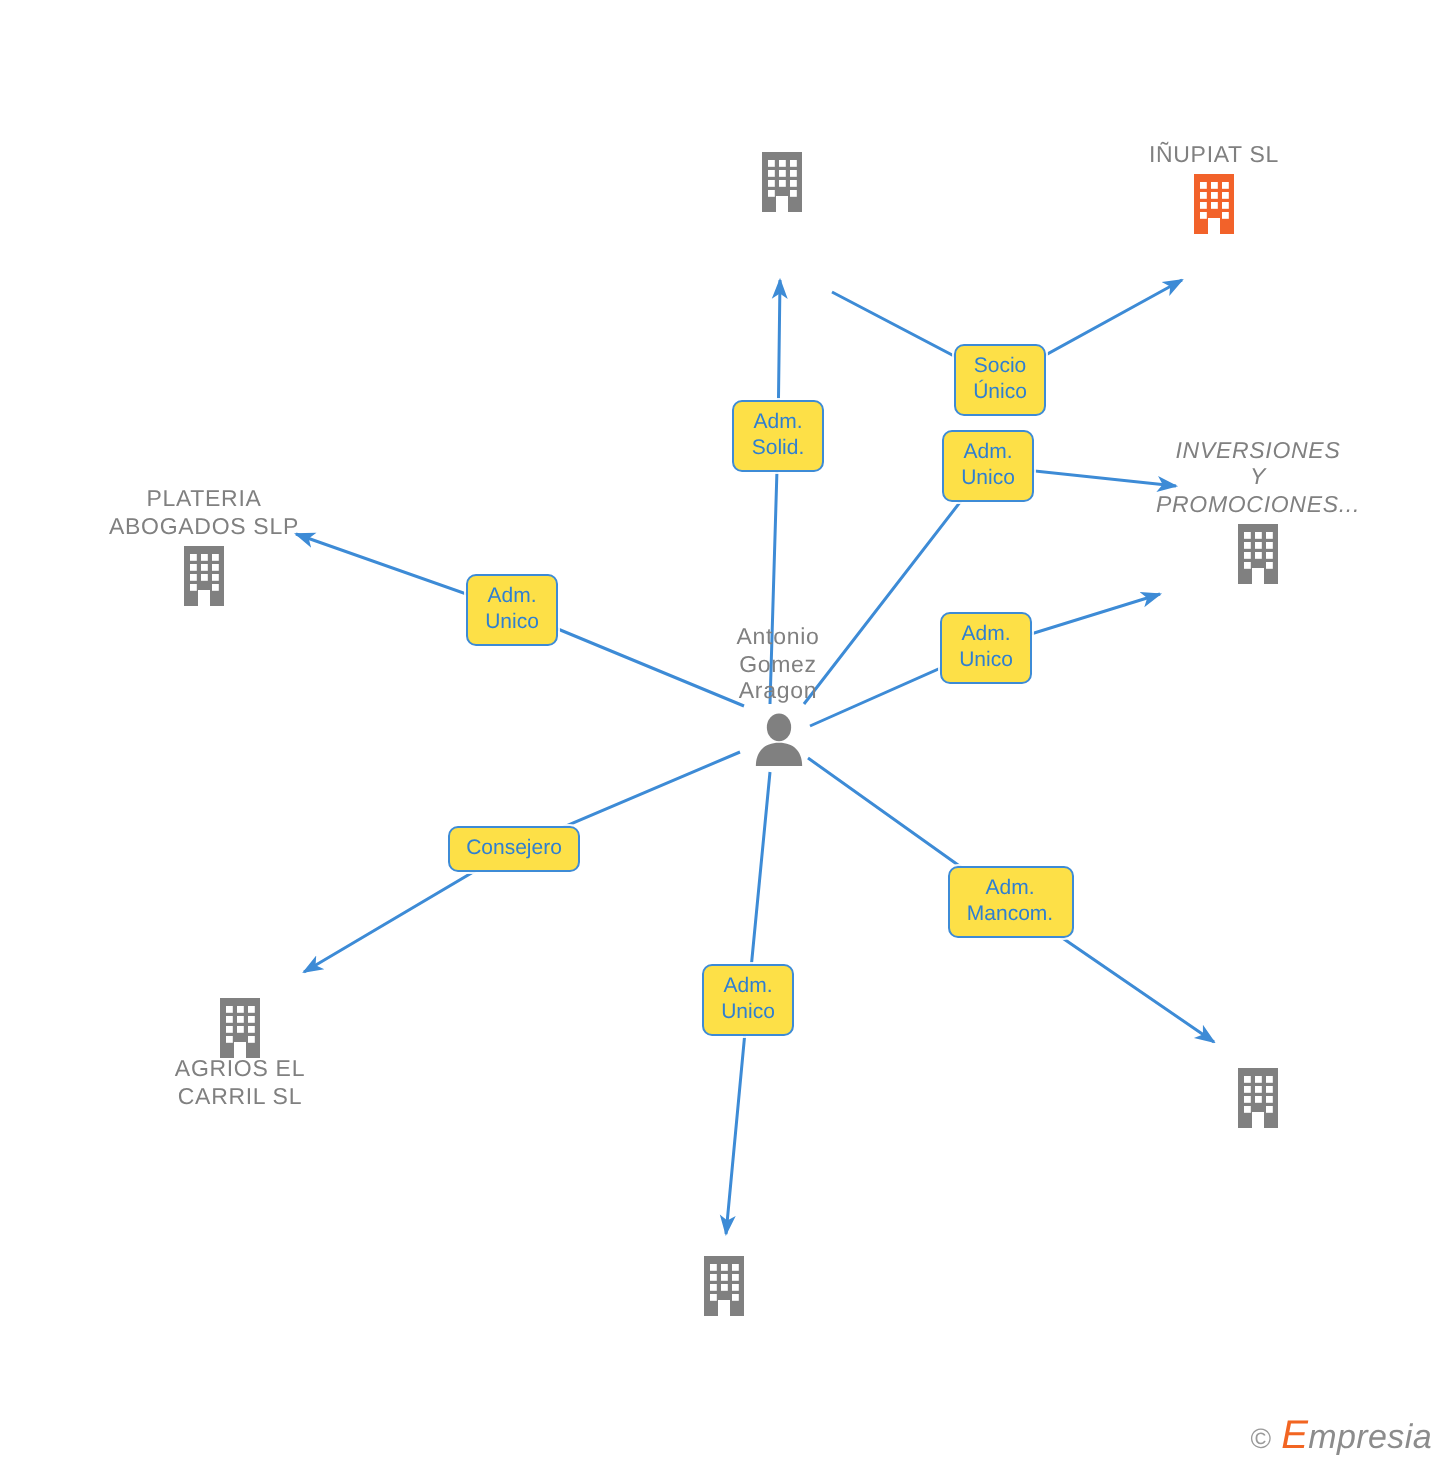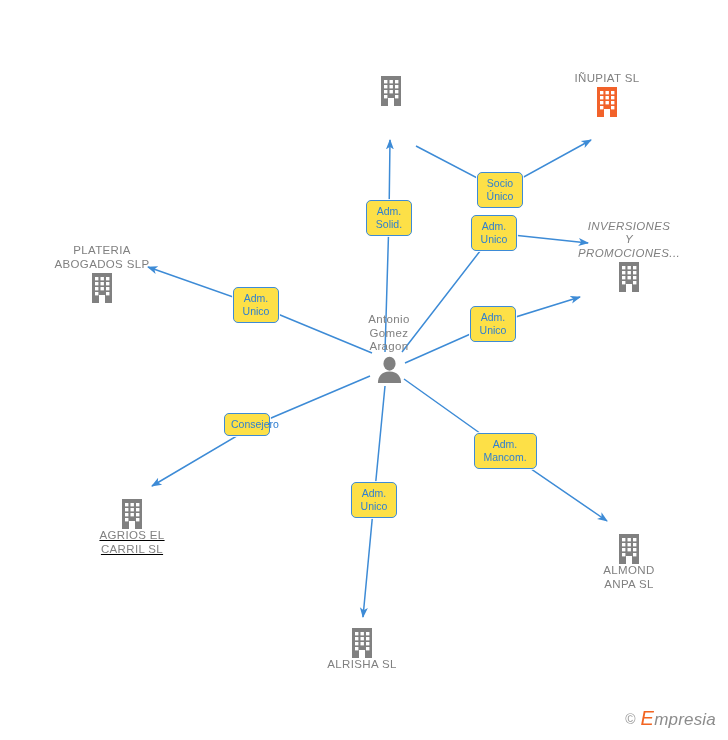--- a/index.html
+++ b/index.html
@@ -187,21 +187,21 @@
             <rect x="6" y="9" width="3.4" height="3.4" fill="#ffffff"></rect>
             <rect x="11.5" y="9" width="3.4" height="3.4" fill="#ffffff"></rect>
             <rect x="17" y="9" width="3.4" height="3.4" fill="#ffffff"></rect>
             <rect x="6" y="14" width="3.4" height="3.4" fill="#ffffff"></rect>
             <rect x="11.5" y="14" width="3.4" height="3.4" fill="#ffffff"></rect>
             <rect x="17" y="14" width="3.4" height="3.4" fill="#ffffff"></rect>
             <rect x="6" y="19" width="3.4" height="3.4" fill="#ffffff"></rect>
             <rect x="17" y="19" width="3.4" height="3.4" fill="#ffffff"></rect>
           </svg></div>
       </div>
-      <div class="node below" style="left: 132px; top: 496px; text-decoration: underline;">
+      <div class="node below" style="left: 120px; top: 496px;">
         <div class="node-icon"><svg width="26" height="30" viewBox="0 0 26 30">
             <path d="M3 0 H23 V30 H16 V22 H10 V30 H3 Z" fill="#808080"></path>
             <rect x="6" y="4" width="3.4" height="3.4" fill="#ffffff"></rect>
             <rect x="11.5" y="4" width="3.4" height="3.4" fill="#ffffff"></rect>
             <rect x="17" y="4" width="3.4" height="3.4" fill="#ffffff"></rect>
             <rect x="6" y="9" width="3.4" height="3.4" fill="#ffffff"></rect>
             <rect x="11.5" y="9" width="3.4" height="3.4" fill="#ffffff"></rect>
             <rect x="17" y="9" width="3.4" height="3.4" fill="#ffffff"></rect>
             <rect x="6" y="14" width="3.4" height="3.4" fill="#ffffff"></rect>
             <rect x="11.5" y="14" width="3.4" height="3.4" fill="#ffffff"></rect>
@@ -220,53 +220,50 @@
             <rect x="17" y="4" width="3.4" height="3.4" fill="#ffffff"></rect>
             <rect x="6" y="9" width="3.4" height="3.4" fill="#ffffff"></rect>
             <rect x="11.5" y="9" width="3.4" height="3.4" fill="#ffffff"></rect>
             <rect x="17" y="9" width="3.4" height="3.4" fill="#ffffff"></rect>
             <rect x="6" y="14" width="3.4" height="3.4" fill="#ffffff"></rect>
             <rect x="11.5" y="14" width="3.4" height="3.4" fill="#ffffff"></rect>
             <rect x="17" y="14" width="3.4" height="3.4" fill="#ffffff"></rect>
             <rect x="6" y="19" width="3.4" height="3.4" fill="#ffffff"></rect>
             <rect x="17" y="19" width="3.4" height="3.4" fill="#ffffff"></rect>
           </svg></div>
-        <div class="node-label">ALRISHA  SL</div>
       </div>
       <div class="node below" style="left: 629px; top: 531px;">
         <div class="node-icon"><svg width="26" height="30" viewBox="0 0 26 30">
             <path d="M3 0 H23 V30 H16 V22 H10 V30 H3 Z" fill="#808080"></path>
             <rect x="6" y="4" width="3.4" height="3.4" fill="#ffffff"></rect>
             <rect x="11.5" y="4" width="3.4" height="3.4" fill="#ffffff"></rect>
             <rect x="17" y="4" width="3.4" height="3.4" fill="#ffffff"></rect>
             <rect x="6" y="9" width="3.4" height="3.4" fill="#ffffff"></rect>
             <rect x="11.5" y="9" width="3.4" height="3.4" fill="#ffffff"></rect>
             <rect x="17" y="9" width="3.4" height="3.4" fill="#ffffff"></rect>
             <rect x="6" y="14" width="3.4" height="3.4" fill="#ffffff"></rect>
             <rect x="11.5" y="14" width="3.4" height="3.4" fill="#ffffff"></rect>
             <rect x="17" y="14" width="3.4" height="3.4" fill="#ffffff"></rect>
             <rect x="6" y="19" width="3.4" height="3.4" fill="#ffffff"></rect>
             <rect x="17" y="19" width="3.4" height="3.4" fill="#ffffff"></rect>
           </svg></div>
-        <div class="node-label">ALMOND
-ANPA  SL</div>
       </div>
     </div>
   <div id="label-layer">
       <div class="edge-label" style="width: 46px; height: 36px; left: 366px; top: 200px;">Adm.
 Solid.</div>
       <div class="edge-label" style="width: 46px; height: 36px; left: 477px; top: 172px;">Socio
 Único</div>
       <div class="edge-label" style="width: 46px; height: 36px; left: 471px; top: 215px;">Adm.
 Unico</div>
       <div class="edge-label" style="width: 46px; height: 36px; left: 470px; top: 306px;">Adm.
 Unico</div>
       <div class="edge-label" style="width: 46px; height: 36px; left: 233px; top: 287px;">Adm.
 Unico</div>
-      <div class="edge-label one-line" style="width: 46px; height: 23px; left: 224px; top: 412.5px;">Consejero</div>
+      <div class="edge-label one-line" style="width: 66px; height: 23px; left: 224px; top: 412.5px;">Consejero</div>
       <div class="edge-label" style="width: 46px; height: 36px; left: 351px; top: 482px;">Adm.
 Unico</div>
       <div class="edge-label" style="width: 63px; height: 36px; left: 473.5px; top: 433px;">Adm.
 Mancom.</div>
     </div>
 
   <div id="watermark">
     <span class="copy">©</span>
     <span class="brand"><span class="cap">E</span><span>mpresia</span></span>
   </div>

